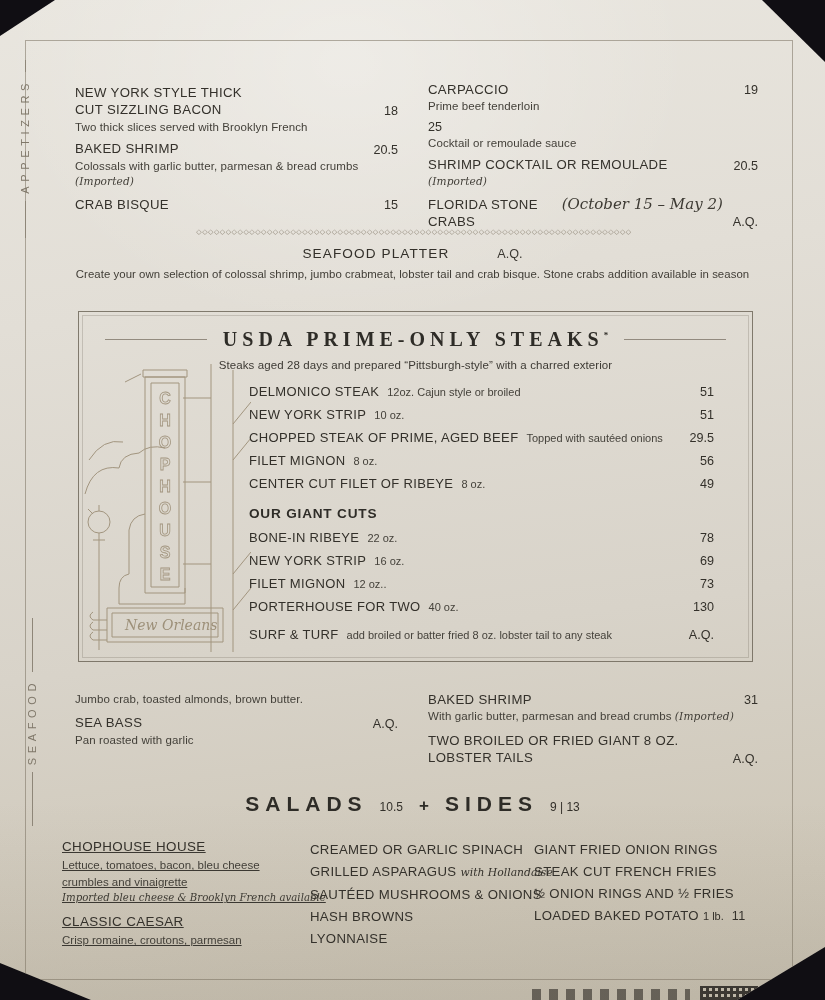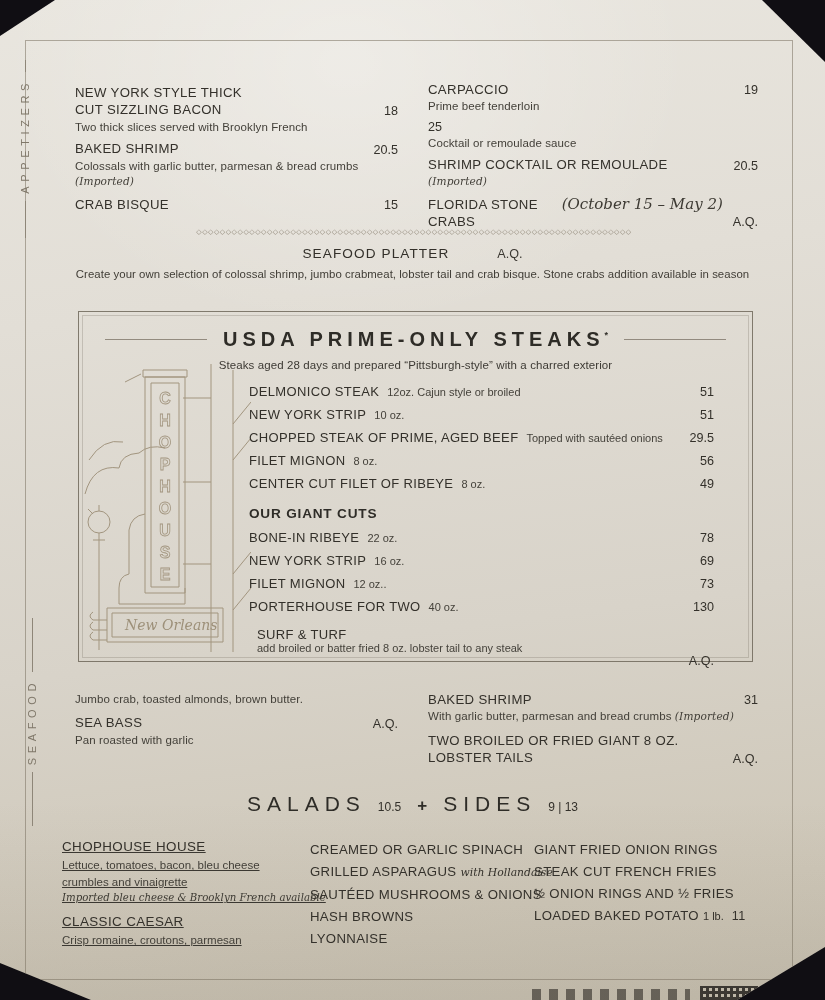--- a/index.html
+++ b/index.html
@@ -70,51 +70,51 @@
     border:1px solid rgba(104,96,82,.8);
   }
   .steak-box::after{
     content:"";position:absolute;inset:3px;border:1px solid rgba(104,96,82,.25);pointer-events:none;
   }
   .sb-titlerow{
     position:absolute;top:16px;left:26px;right:26px;
     display:flex;align-items:center;gap:16px;
   }
   .sb-rule{flex:1;height:1px;background:rgba(104,96,82,.65);}
-  .sb-title{font-size:20px;font-weight:bold;letter-spacing:5px;color:#2e2c27;white-space:nowrap;}
+  .sb-title{font-size:20px;font-weight:bold;letter-spacing:5px;color:#2e2c27;white-space:nowrap;font-family:Liberation Serif, serif;}
   .sb-title sup{font-size:9px;letter-spacing:0;}
   .sb-subtitle{
     position:absolute;top:47px;left:0;width:100%;text-align:center;
     font-size:11.5px;color:#3d3a34;letter-spacing:.1px;
   }
   .sb-items{position:absolute;left:170px;right:38px;top:72px;}
   .srow{display:flex;align-items:baseline;margin-bottom:8px;}
   .sname{font-size:13px;letter-spacing:.35px;color:#33302a;white-space:nowrap;}
   .snote{font-size:11px;margin-left:8px;color:#45423b;white-space:nowrap;}
   .sprice{margin-left:auto;font-size:12.6px;color:#33302a;padding-left:10px;}
   .giant-head{font-size:13.6px;font-weight:bold;letter-spacing:.8px;color:#2f2d28;margin:15px 0 9px;}
-  .surf{margin-top:13px;flex-direction:column;}
+  .surf{margin-top:13px;}
 
   .sign-svg{position:absolute;left:4px;top:52px;}
   .sign-svg *{vector-effect:non-scaling-stroke;}
   .sign-letters{
     writing-mode:vertical-rl;text-orientation:upright;
     font-family:"Liberation Sans",sans-serif;font-weight:bold;font-size:16px;
     letter-spacing:5px;fill:none;stroke:#a2957f;stroke-width:.8px;
   }
   .sign-plate-text{
     font-family:"DejaVu Serif",serif;font-style:italic;font-size:14px;fill:#9d9079;
   }
 
   
   .salads-header{
     position:absolute;top:792px;left:0;width:100%;
     display:flex;justify-content:center;align-items:baseline;gap:12px;
   }
-  .sh-big{font-size:21px;font-weight:normal;letter-spacing:6px;color:#2e2c27;}
+  .sh-big{font-size:21px;font-weight:bold;letter-spacing:6px;color:#2e2c27;}
   .sh-small{font-size:12px;color:#33302a;}
   .sh-plus{font-size:17px;font-weight:bold;color:#2e2c27;margin:0 4px;}
 
   .side-line{font-size:13.2px;letter-spacing:.35px;color:#34312b;line-height:22px;white-space:nowrap;}
   .side-note{font-family:"DejaVu Serif",serif;font-style:italic;font-size:10.8px;letter-spacing:0;}
   .side-oz{font-size:11px;letter-spacing:0;}
   .side-price{font-size:12.6px;margin-left:8px;}
   .salad-name{font-size:13.4px;letter-spacing:.4px;color:#34312b;margin-bottom:3px;}
   .salad-desc{font-size:11.5px;line-height:1.45;color:#423f38;}
   .salad-it{font-family:"DejaVu Serif",serif;font-style:italic;font-size:10.2px;color:#3d3a33;white-space:nowrap;margin-top:2px;}

